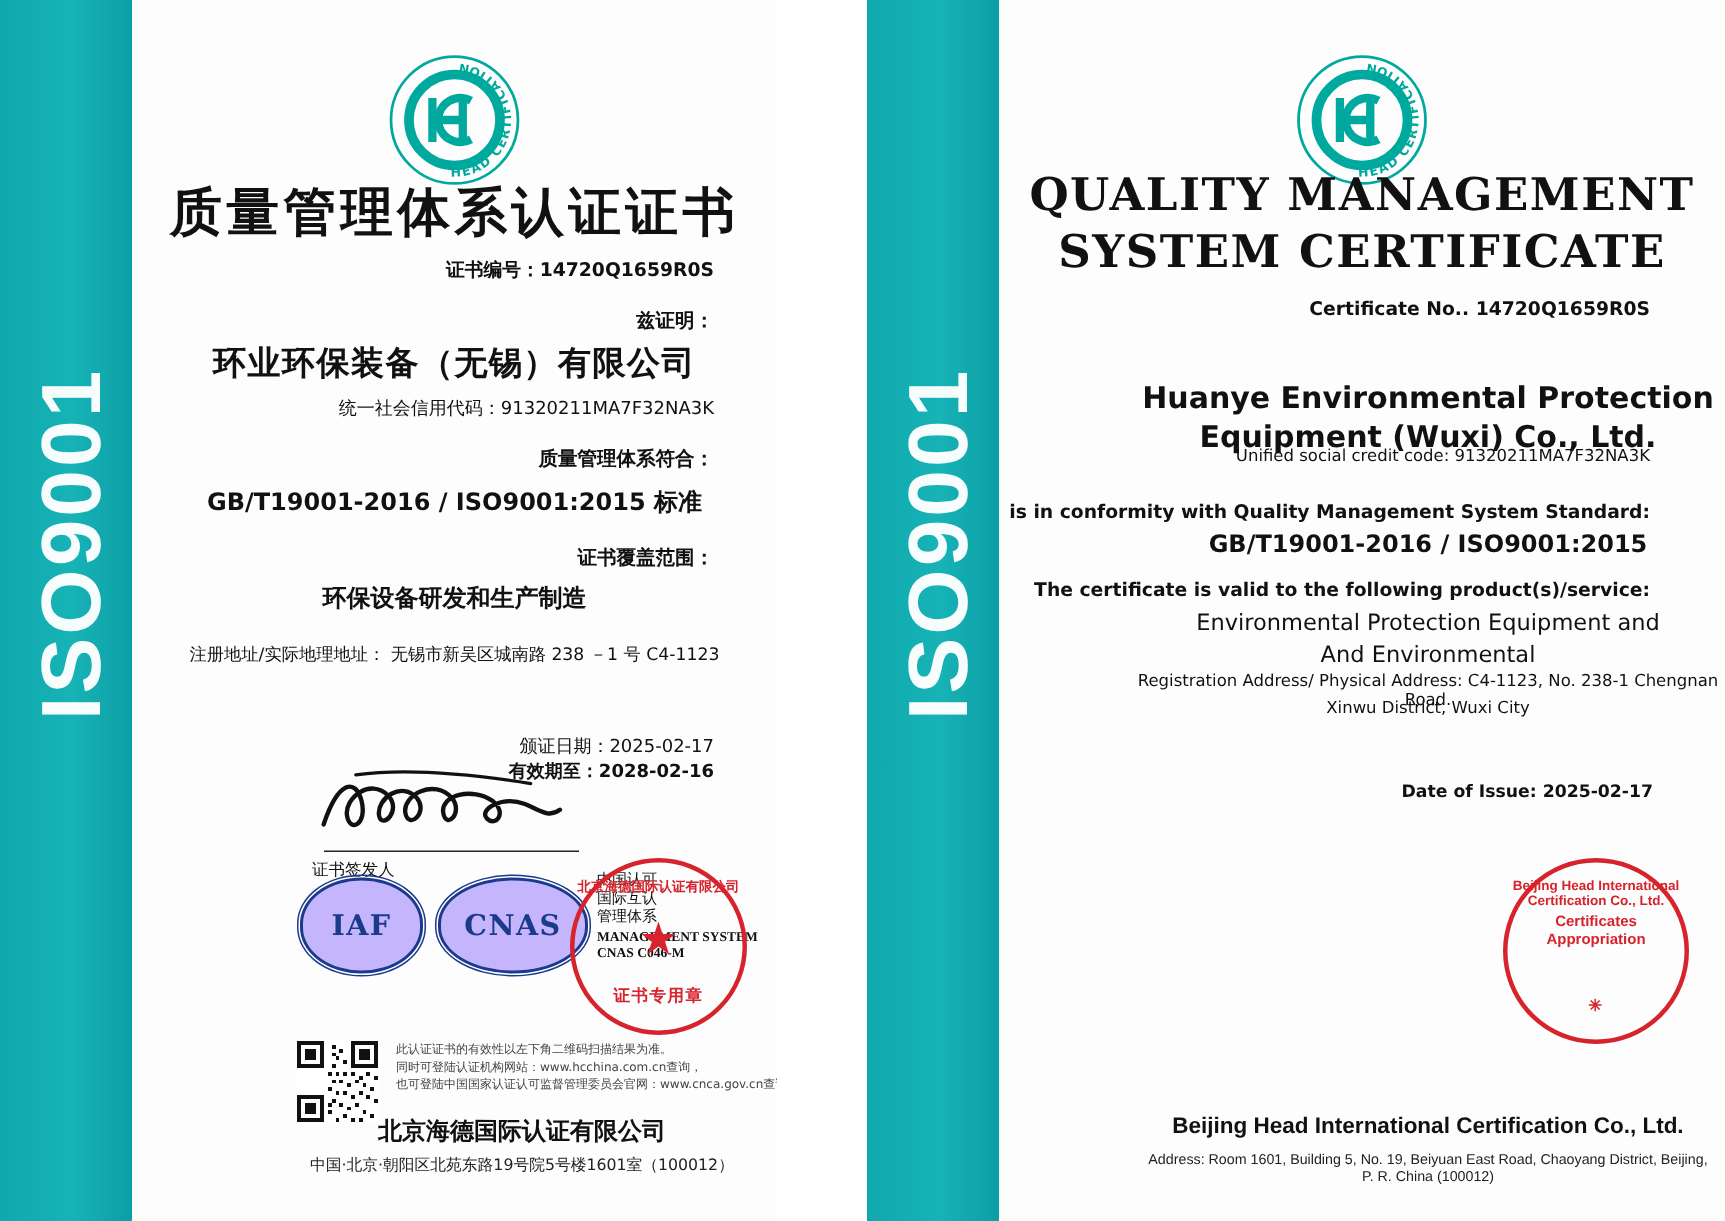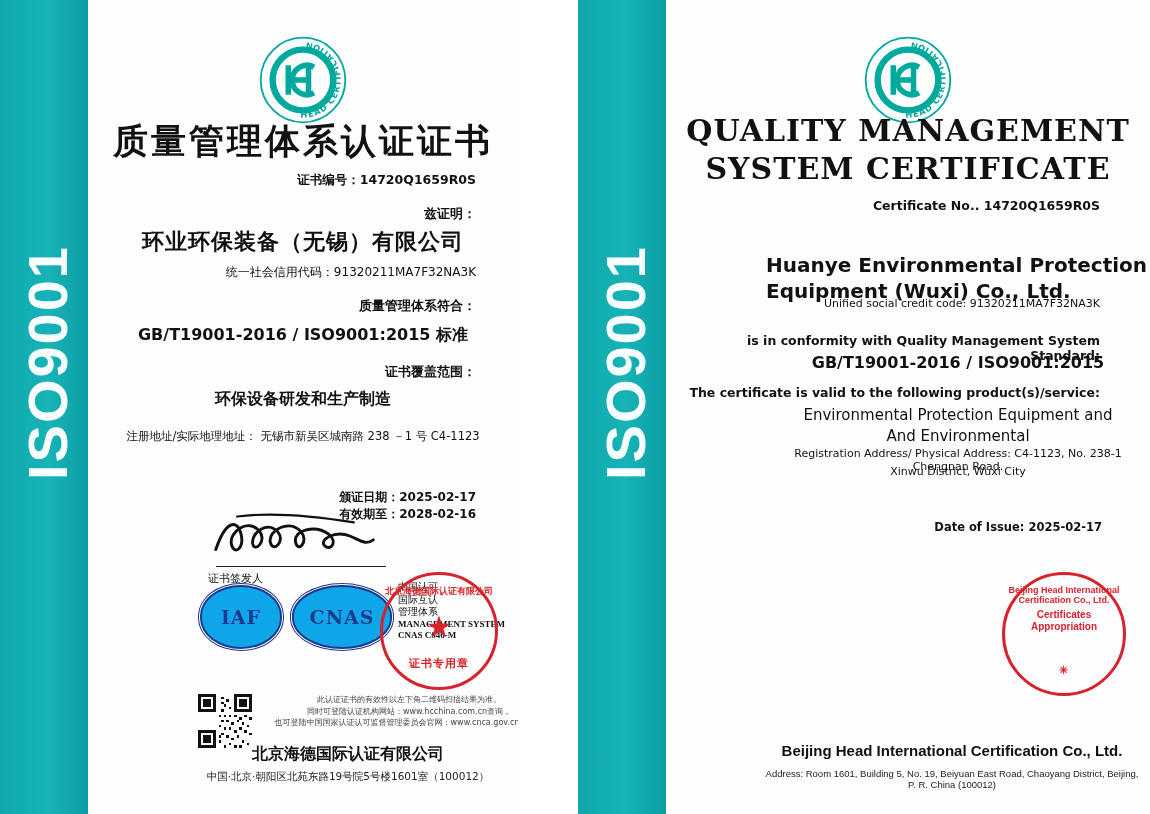--- a/index.html
+++ b/index.html
@@ -79,35 +79,35 @@
   
   .cn-certno{left:0;right:42px;top:172px;font-size:12.5px;font-weight:bold;}
   .cn-hereby{left:0;right:42px;top:205px;font-size:13px;font-weight:bold;}
   .cn-org{left:0;right:0;top:227px;font-size:22px;font-weight:bold;text-align:center;letter-spacing:1px;font-family:Liberation Serif, serif;}
   .cn-credit{left:0;right:42px;top:264px;font-size:12px;}
   .cn-conform{left:0;right:42px;top:297px;font-size:13px;font-weight:bold;}
   .cn-std{left:0;right:0;top:325px;font-size:16px;font-weight:bold;text-align:center;}
   .cn-scope-l{left:0;right:42px;top:363px;font-size:13px;font-weight:bold;}
   .cn-scope{left:0;right:0;top:389px;font-size:16px;font-weight:bold;text-align:center;}
   .cn-addr{left:0;right:0;top:429px;font-size:11.5px;text-align:center;}
-  .cn-issue{left:0;right:42px;top:489px;font-size:12px;font-weight:bold;}
+  .cn-issue{left:0;right:42px;top:489px;font-size:12px;font-weight:normal;}
   .cn-expiry{left:0;right:42px;top:506px;font-size:12px;font-weight:bold;}
 
   .sig-wrap{position:absolute;left:120px;top:510px;width:185px;}
   .sig-img{width:175px;height:52px;}
   .sig-rule{border-bottom:1px solid #222;width:170px;margin:0 auto;}
   .sig-label{font-size:11px;margin-top:4px;color:#111;font-family:"DejaVu Sans",sans-serif;}
 
   
   .marks{position:absolute;top:585px;height:90px;}
   .marks.cn{left:112px;width:300px;}
   .mark-iaf,.mark-cnas{
     position:absolute;top:0;width:78px;height:60px;
     border:2px solid #1b3a8c;border-radius:50%/48%;
-    background:#0ea5e9;
+    background:#c4b5fd;
     display:flex;align-items:center;justify-content:center;
   }
   .mark-iaf{left:0;}
   .mark-cnas{left:92px;width:96px;}
   .mark-iaf .txt{font-size:19px;font-weight:bold;color:#1b3a8c;font-family:"DejaVu Serif",serif;letter-spacing:1px;}
   .mark-cnas .txt{font-size:19px;font-weight:bold;color:#1b3a8c;font-family:"DejaVu Serif",serif;letter-spacing:1px;}
   .mark-ring{position:absolute;inset:-4px;border:1px solid #1b3a8c;border-radius:50%/48%;}
   .mark-cn-text{
     position:absolute;left:198px;top:-4px;width:110px;
     font-size:10px;line-height:1.25;color:#111;
@@ -140,30 +140,30 @@
     font-size:10px;font-weight:bold;line-height:1.15;
   }
 
   
   .qr{position:absolute;width:54px;height:54px;background:#fff;}
   .qr.cn{left:110px;top:694px;}
   .qr svg{display:block;}
 
   
   .foot{position:absolute;font-size:8px;color:#444;line-height:1.45;font-family:"DejaVu Sans",sans-serif;}
-  .foot-cn{left:176px;top:694px;width:290px;text-align:center;}
+  .foot-cn{left:176px;top:694px;width:290px;}
   .foot-org-cn{position:absolute;left:90px;right:0;top:744px;text-align:center;font-size:16px;font-weight:bold;color:#111;font-family:"DejaVu Sans",sans-serif;}
   .foot-addr-cn{position:absolute;left:90px;right:0;top:770px;text-align:center;font-size:10.5px;color:#222;font-family:"DejaVu Sans",sans-serif;}
   .foot-org-en{position:absolute;left:88px;right:0;top:742px;text-align:center;font-size:15px;font-weight:bold;color:#111;}
   .foot-addr-en{position:absolute;left:96px;right:8px;top:768px;text-align:center;font-size:9.5px;color:#222;}
 
-  .en-line{position:absolute;font-family:"DejaVu Sans",sans-serif;color:#111;padding-left:12px;}
+  .en-line{position:absolute;font-family:"DejaVu Sans",sans-serif;color:#111;}
   .en-certno{left:0;right:50px;top:198px;font-size:12.5px;font-weight:bold;text-align:right;}
   .en-hereby{left:0;right:50px;top:233px;font-size:12.5px;font-weight:bold;text-align:right;}
-  .en-org{left:88px;right:0;top:252px;font-size:20px;font-weight:bold;line-height:1.3;}
+  .en-org{left:88px;right:0;top:252px;font-size:20px;font-weight:bold;text-align:center;line-height:1.3;}
   .en-credit{left:0;right:50px;top:297px;font-size:11px;text-align:right;}
   .en-conform{left:0;right:50px;top:333px;font-size:12.5px;font-weight:bold;text-align:right;}
   .en-std{left:88px;right:0;top:353px;font-size:16px;font-weight:bold;text-align:center;}
   .en-valid{left:0;right:50px;top:385px;font-size:12.5px;font-weight:bold;text-align:right;}
   .en-scope{left:88px;right:0;top:405px;font-size:15px;text-align:center;line-height:1.4;}
   .en-addr1{left:88px;right:0;top:447px;font-size:11px;text-align:center;}
   .en-addr2{left:88px;right:0;top:465px;font-size:11px;text-align:center;}
   .en-issue{left:0;right:48px;top:520px;font-size:11.5px;font-weight:bold;text-align:right;}
   .en-expiry{left:0;right:48px;top:537px;font-size:11.5px;font-weight:bold;text-align:right;}
 </style>

